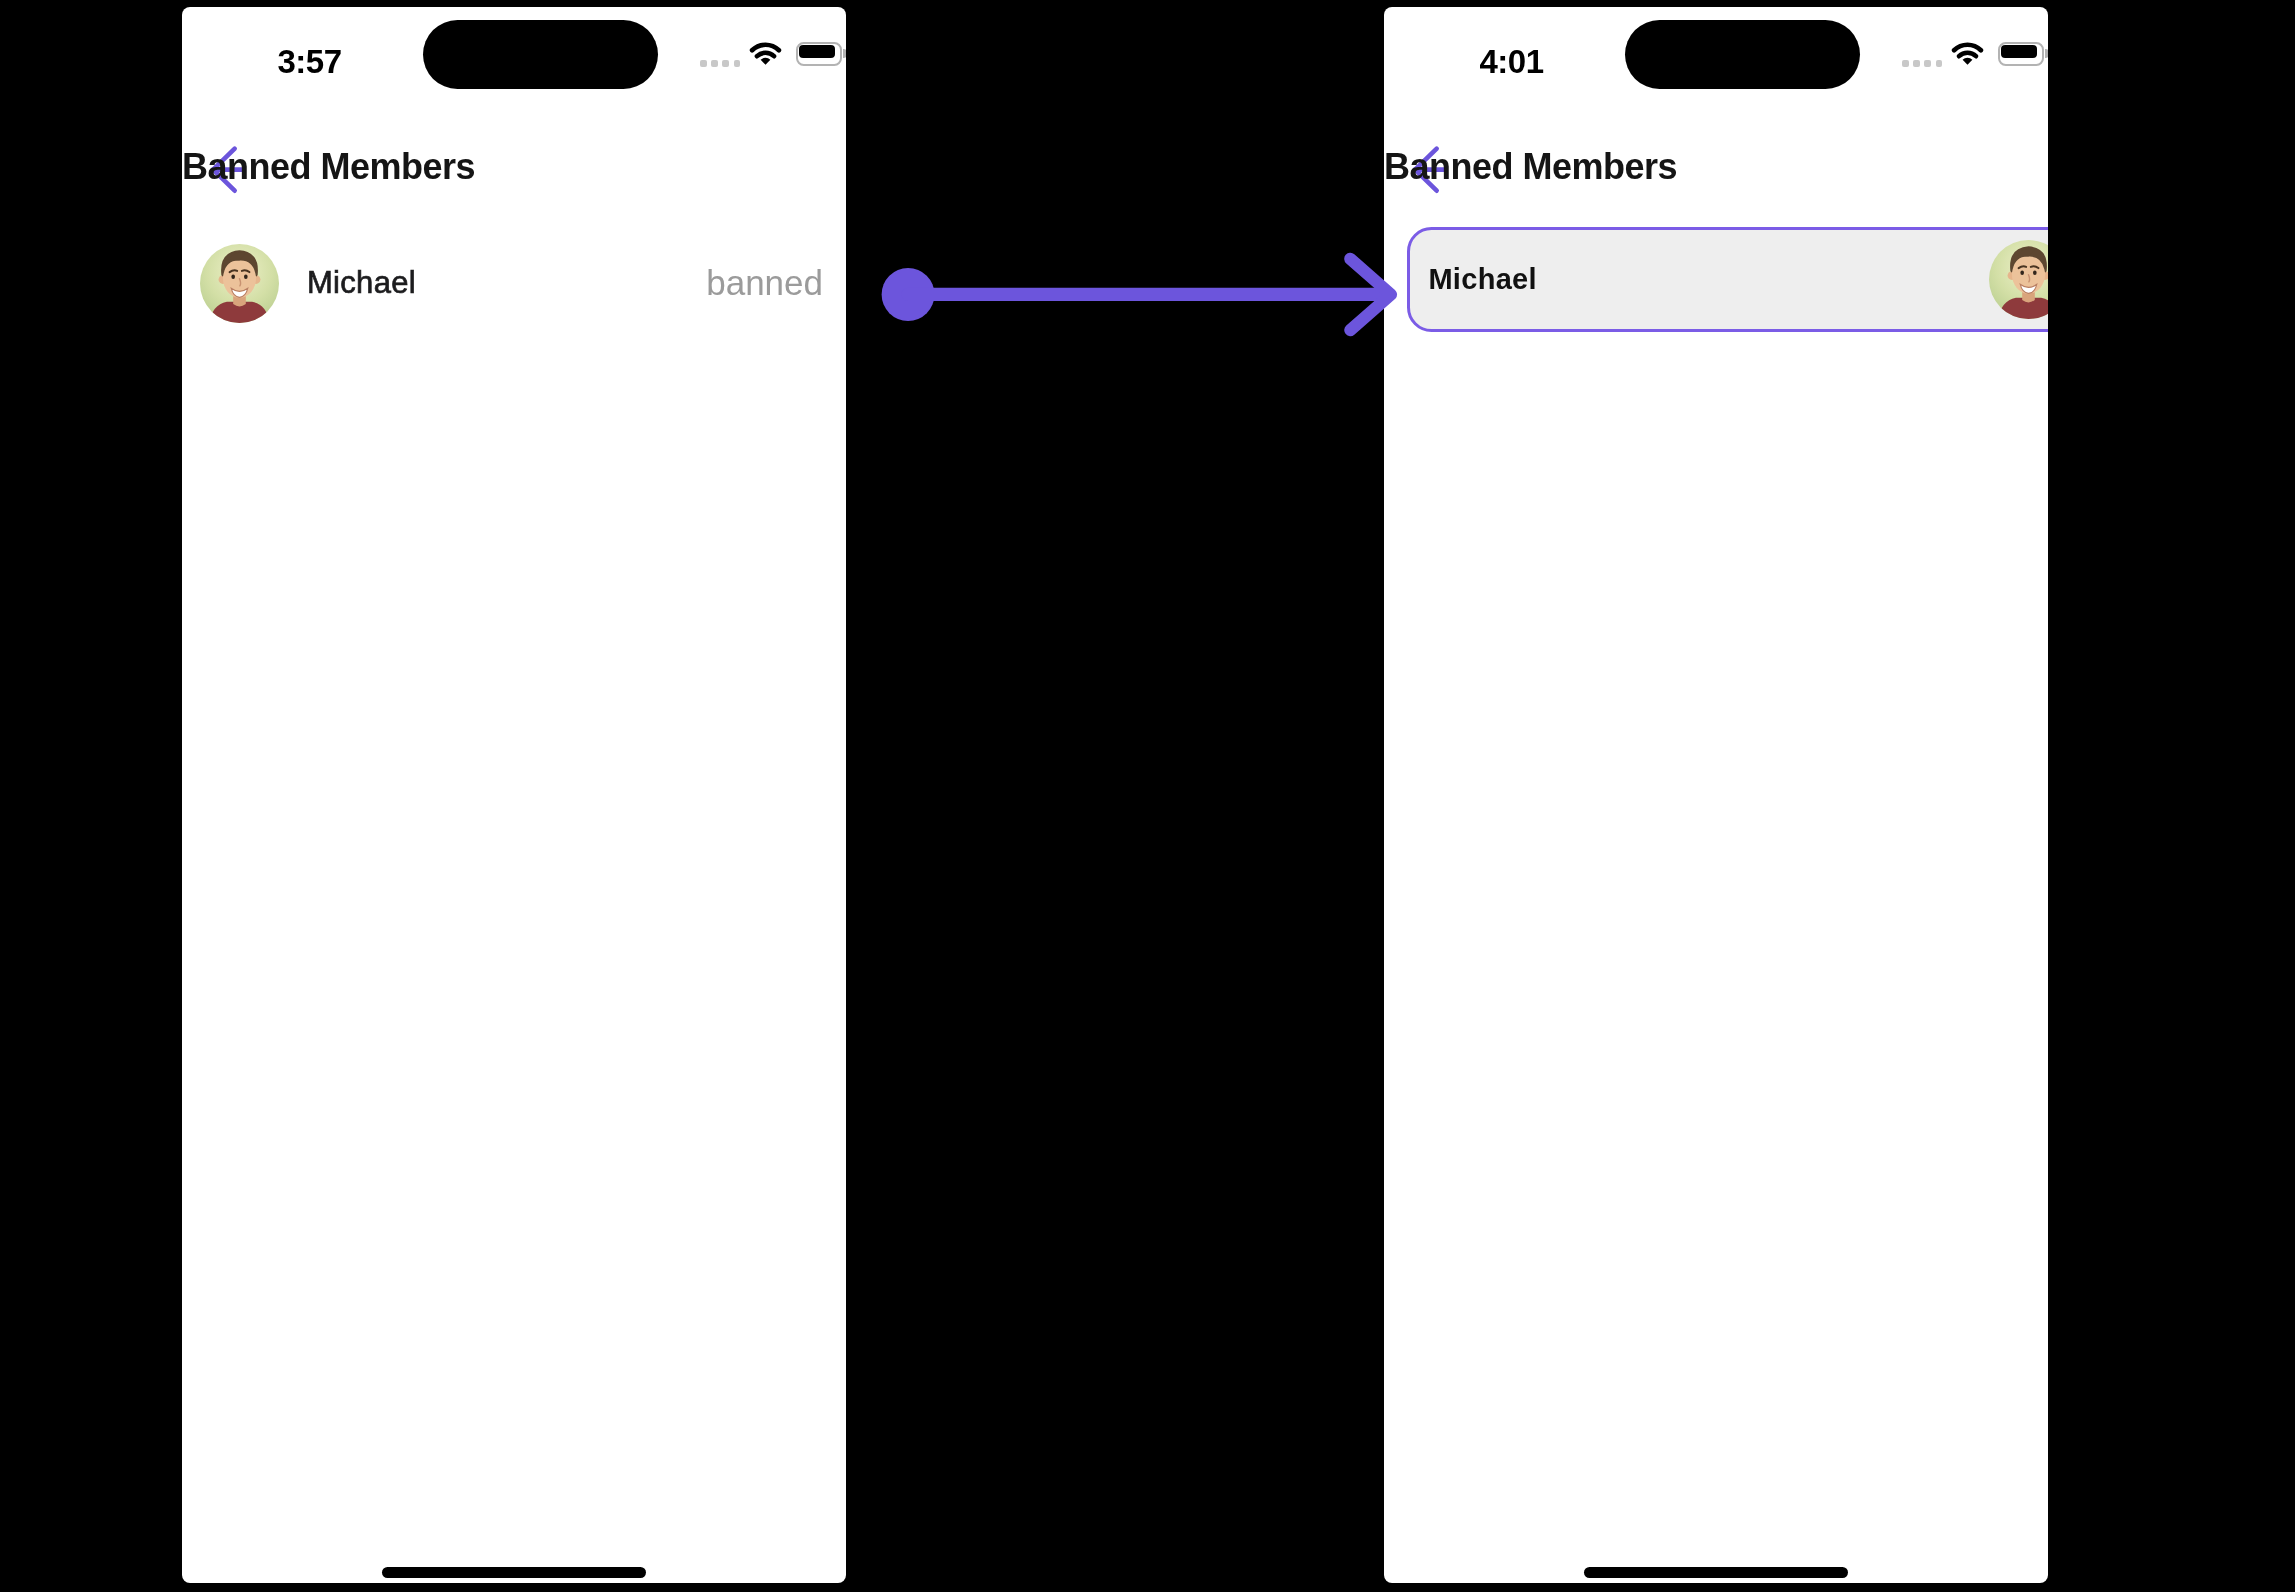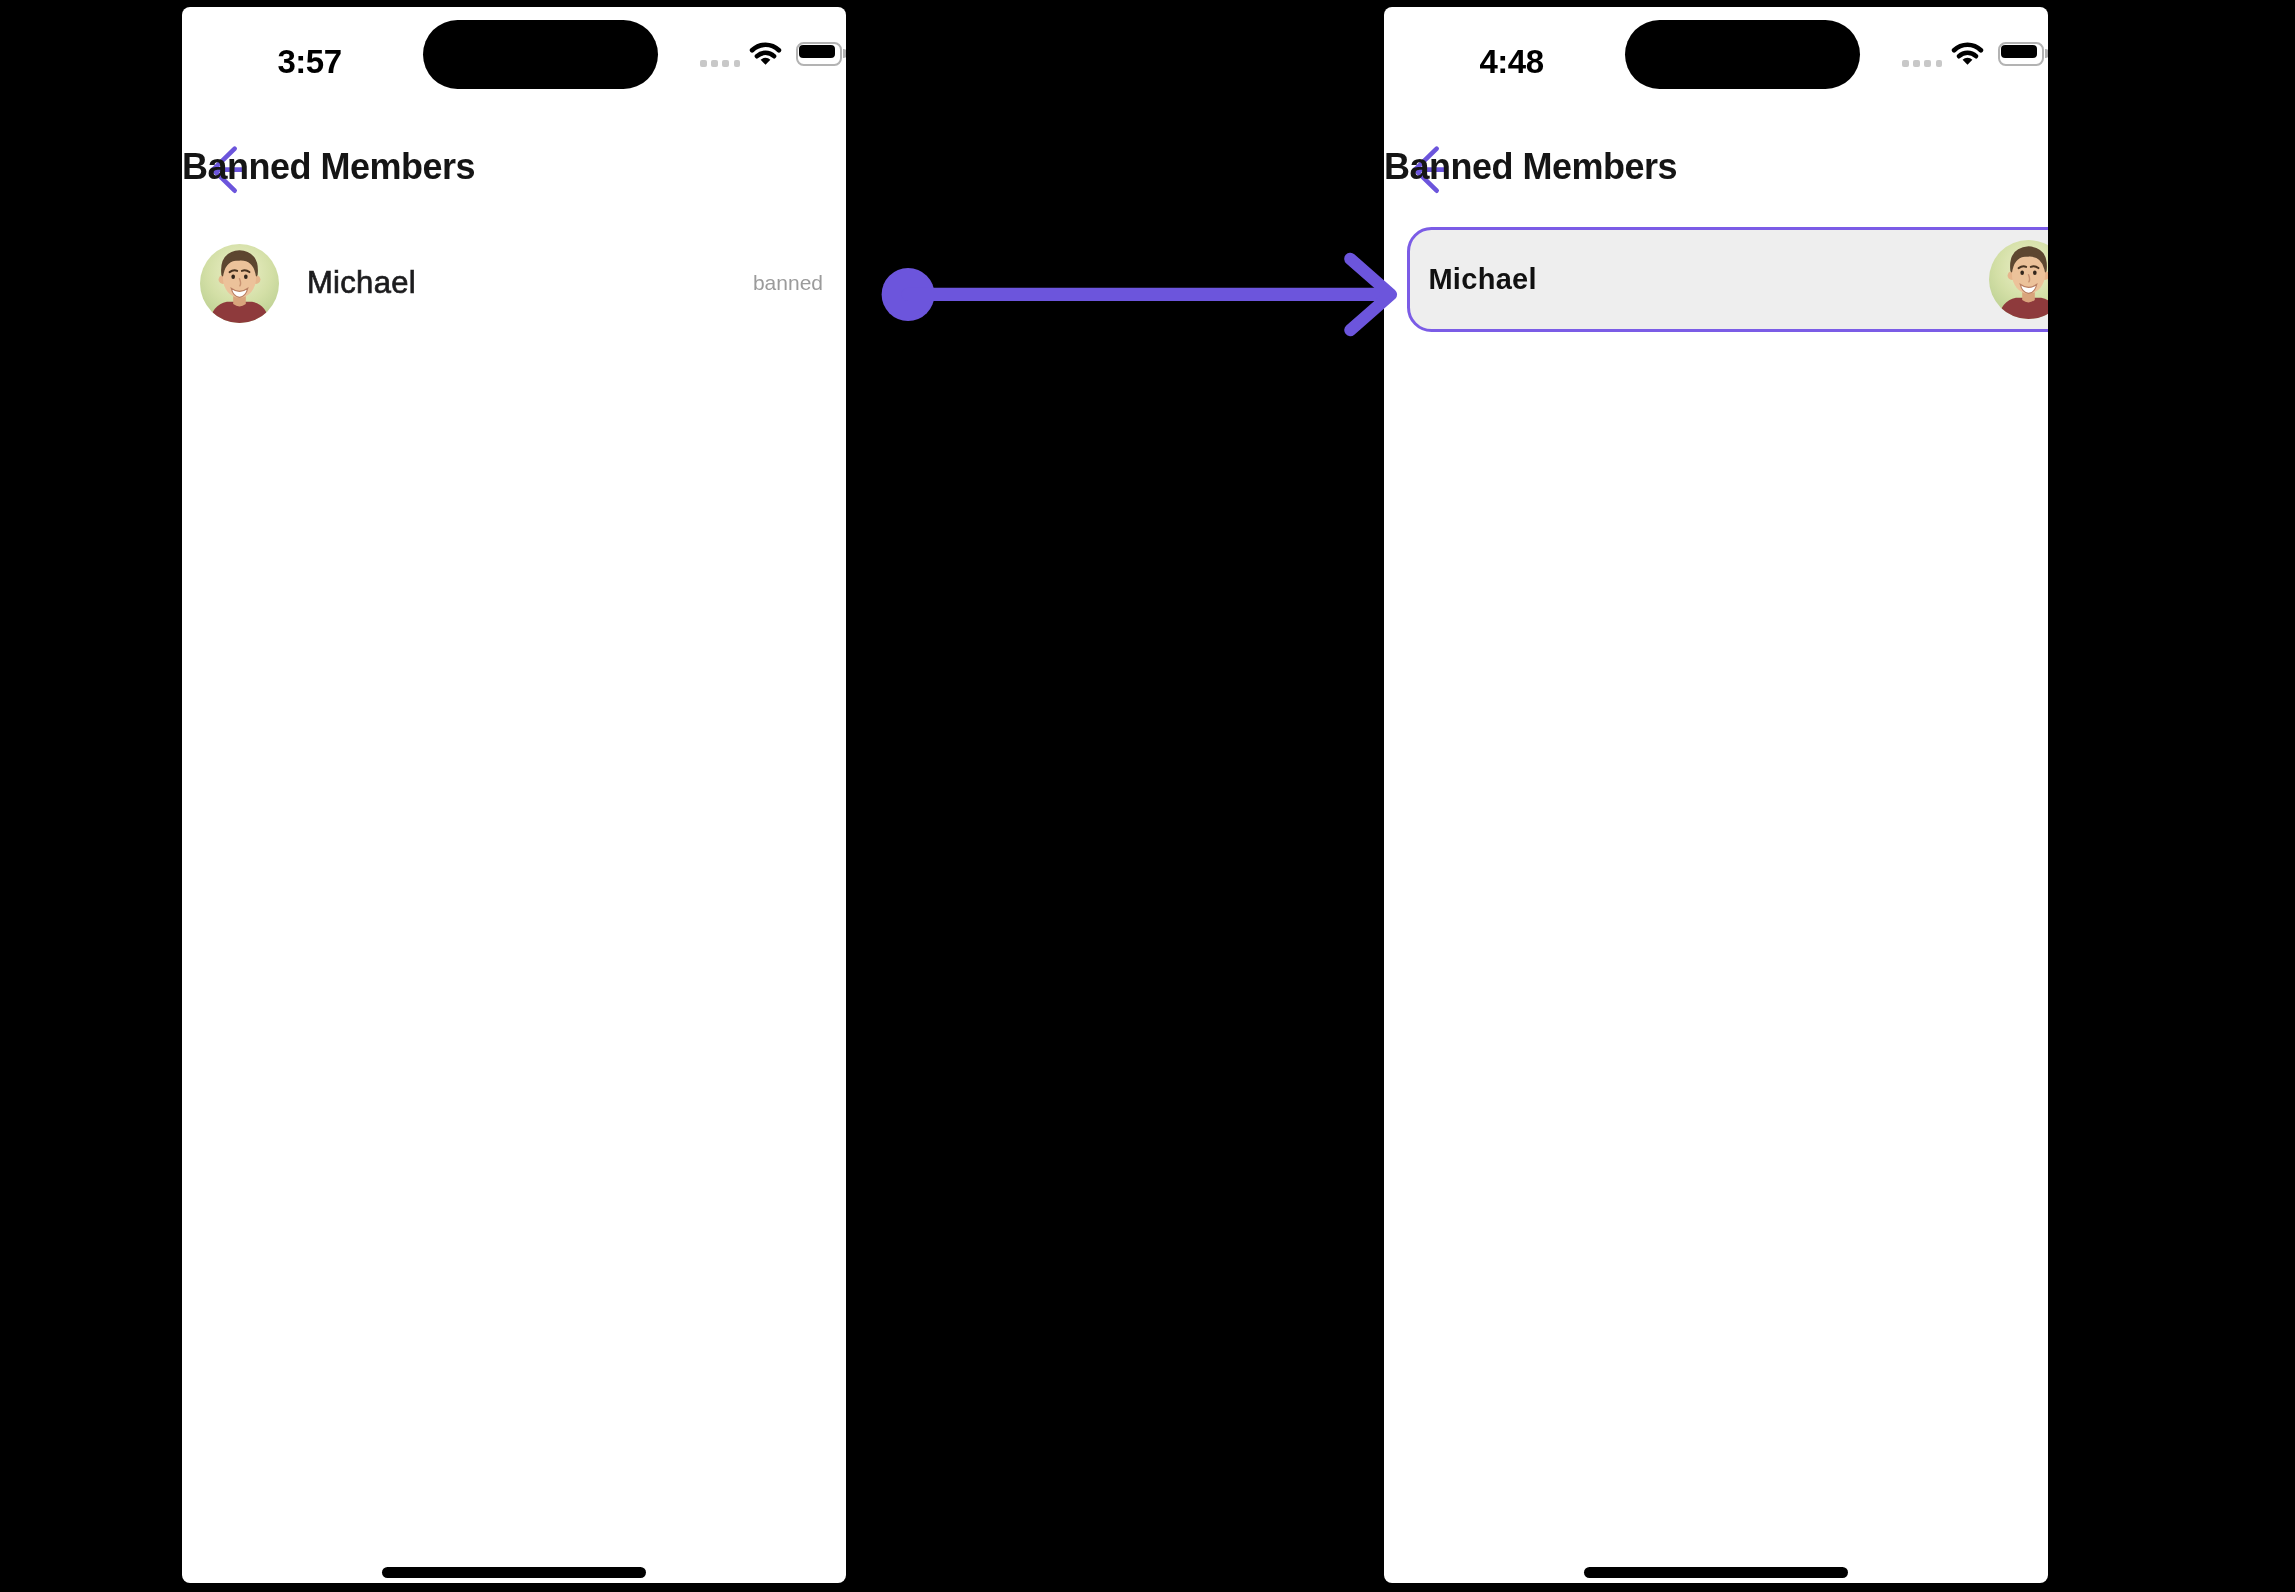--- a/index.html
+++ b/index.html
@@ -42,21 +42,21 @@
   .page-title{position:absolute;left:0;right:0;top:139px;text-align:left;
     font-size:36px;font-weight:600;color:#151515;letter-spacing:-0.5px}
 
   
   .member-row{position:absolute;left:18.4px;right:23px;top:236px;height:80px;
     display:flex;align-items:center;cursor:pointer}
   .avatar{width:79px;height:79px;border-radius:50%;overflow:hidden;flex:none}
   .avatar svg{display:block;width:100%;height:100%}
   .member-name{margin-left:27.6px;font-size:31px;font-weight:500;color:#1c1c1e;
     -webkit-text-stroke:0.7px currentColor;letter-spacing:0.3px}
-  .member-status{margin-left:auto;font-size:21px;font-weight:400;color:var(--muted)}
+  .member-status{margin-left:auto;font-size:35px;font-weight:400;color:var(--muted)}
 
   
   .member-card{position:absolute;left:23px;top:220px;width:674px;height:105px;
     background:var(--card-bg);border:3.6px solid var(--card-border);border-radius:24.5px;
     display:flex;align-items:center;padding:0 10.2px 0 18.4px;cursor:pointer}
   .card-name{font-size:29px;font-weight:700;color:#111;letter-spacing:0.3px}
   .card-avatar{margin-left:auto;width:79px;height:79px;border-radius:50%;overflow:hidden;flex:none}
   .card-avatar svg{display:block;width:100%;height:100%}
 
   
@@ -137,21 +137,21 @@
         </svg>
       </span>
       <span class="member-name">Michael</span>
       <span class="member-status">banned</span>
     </div>
 
     <div class="home-indicator"></div>
   </section>
 
   <section class="phone phone-right">
-    <div class="time">4:48</div>
+    <div class="time">4:01</div>
     <div class="island"></div>
     <div class="cell-dots">
         <i></i>
         <i></i>
         <i></i>
         <i></i>
       </div>
     <div class="wifi">
       <svg viewBox="0 0 64 46">
         <path d="M6 16 A37 37 0 0 1 58 16" fill="none" stroke="#000" stroke-width="9" stroke-linecap="round"></path>

